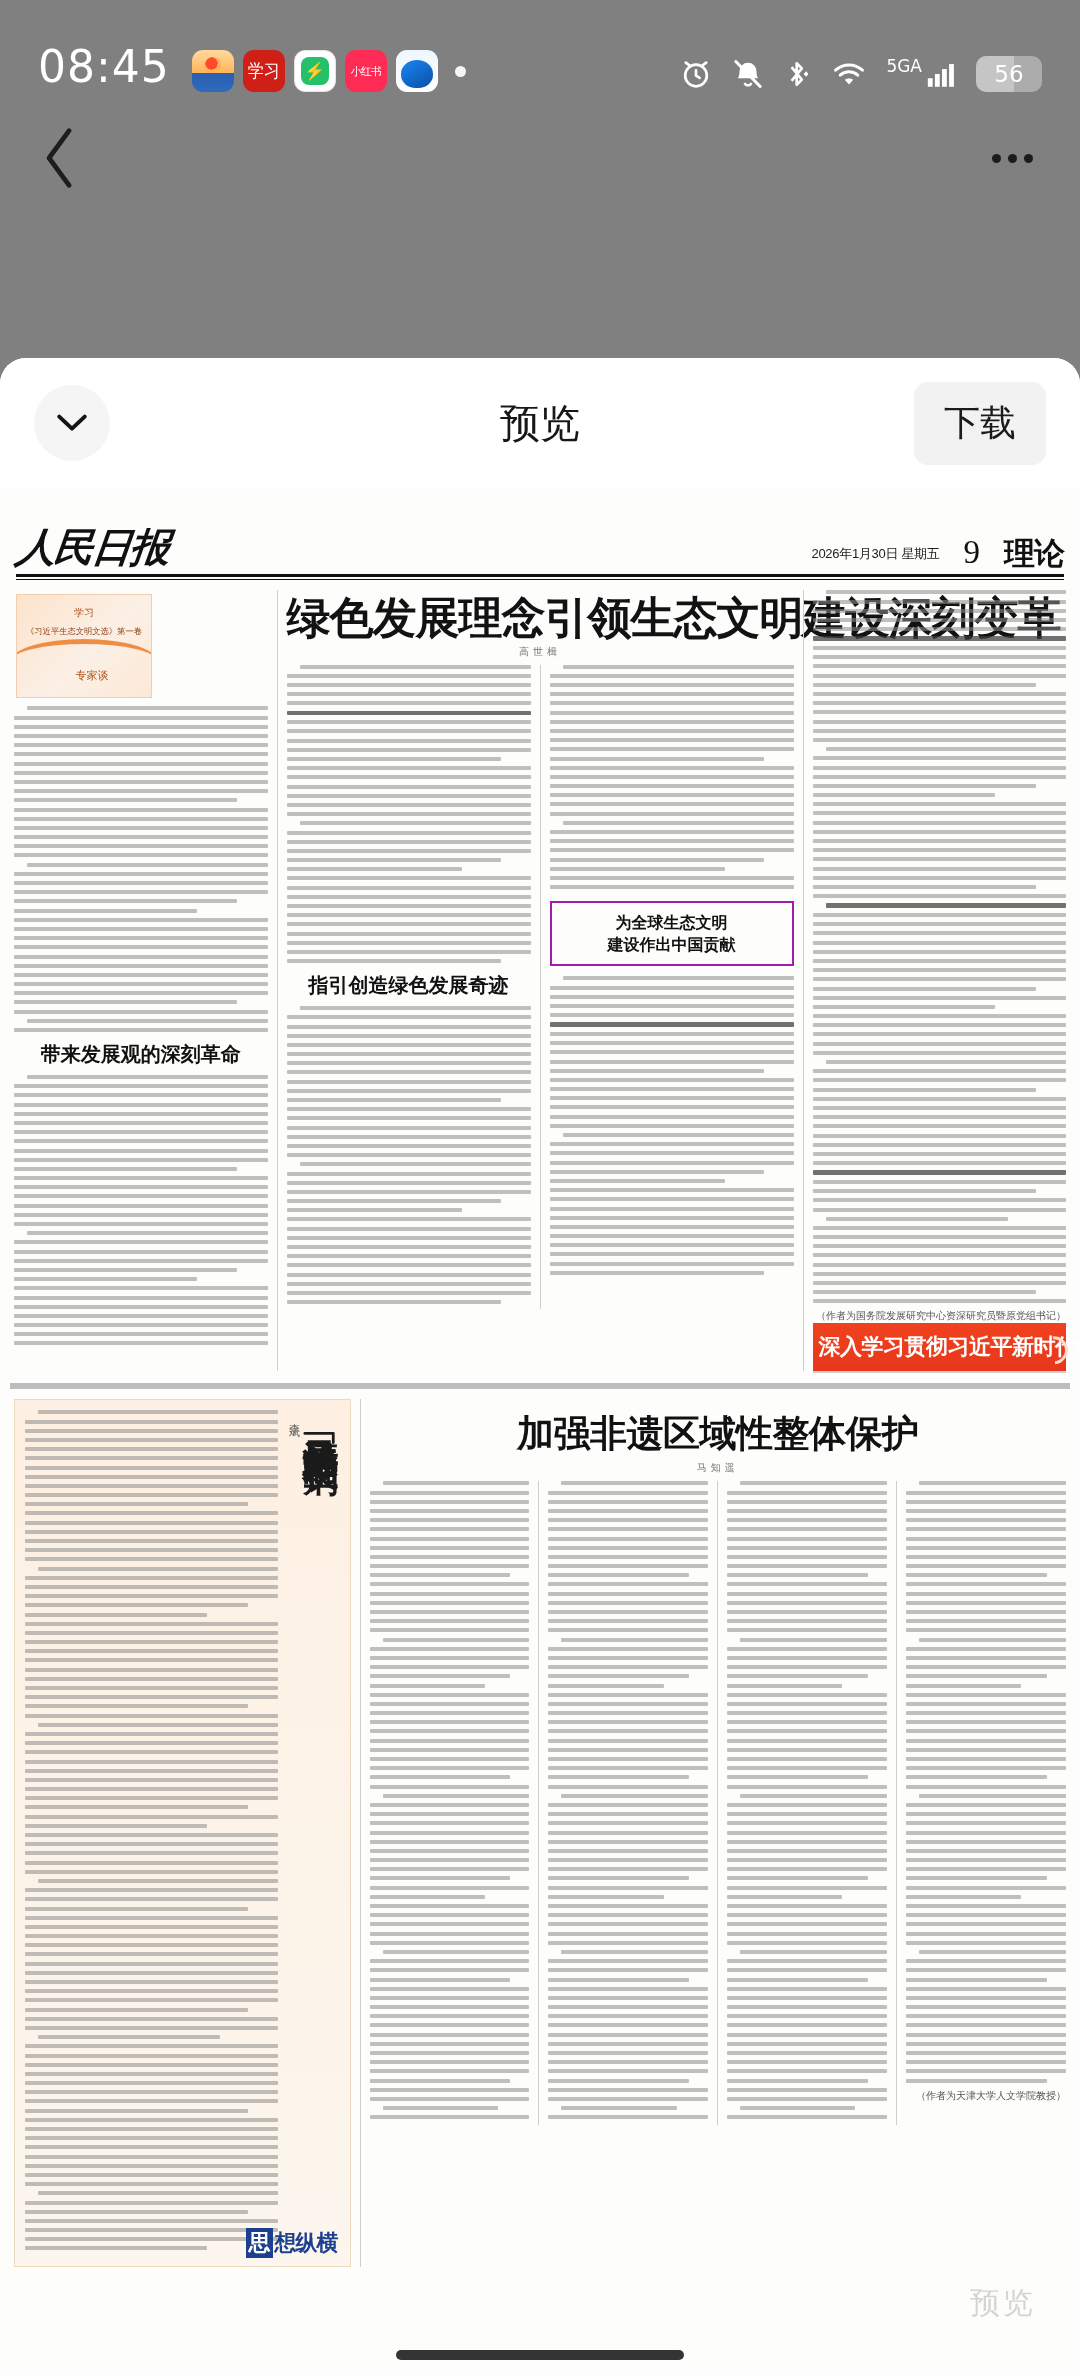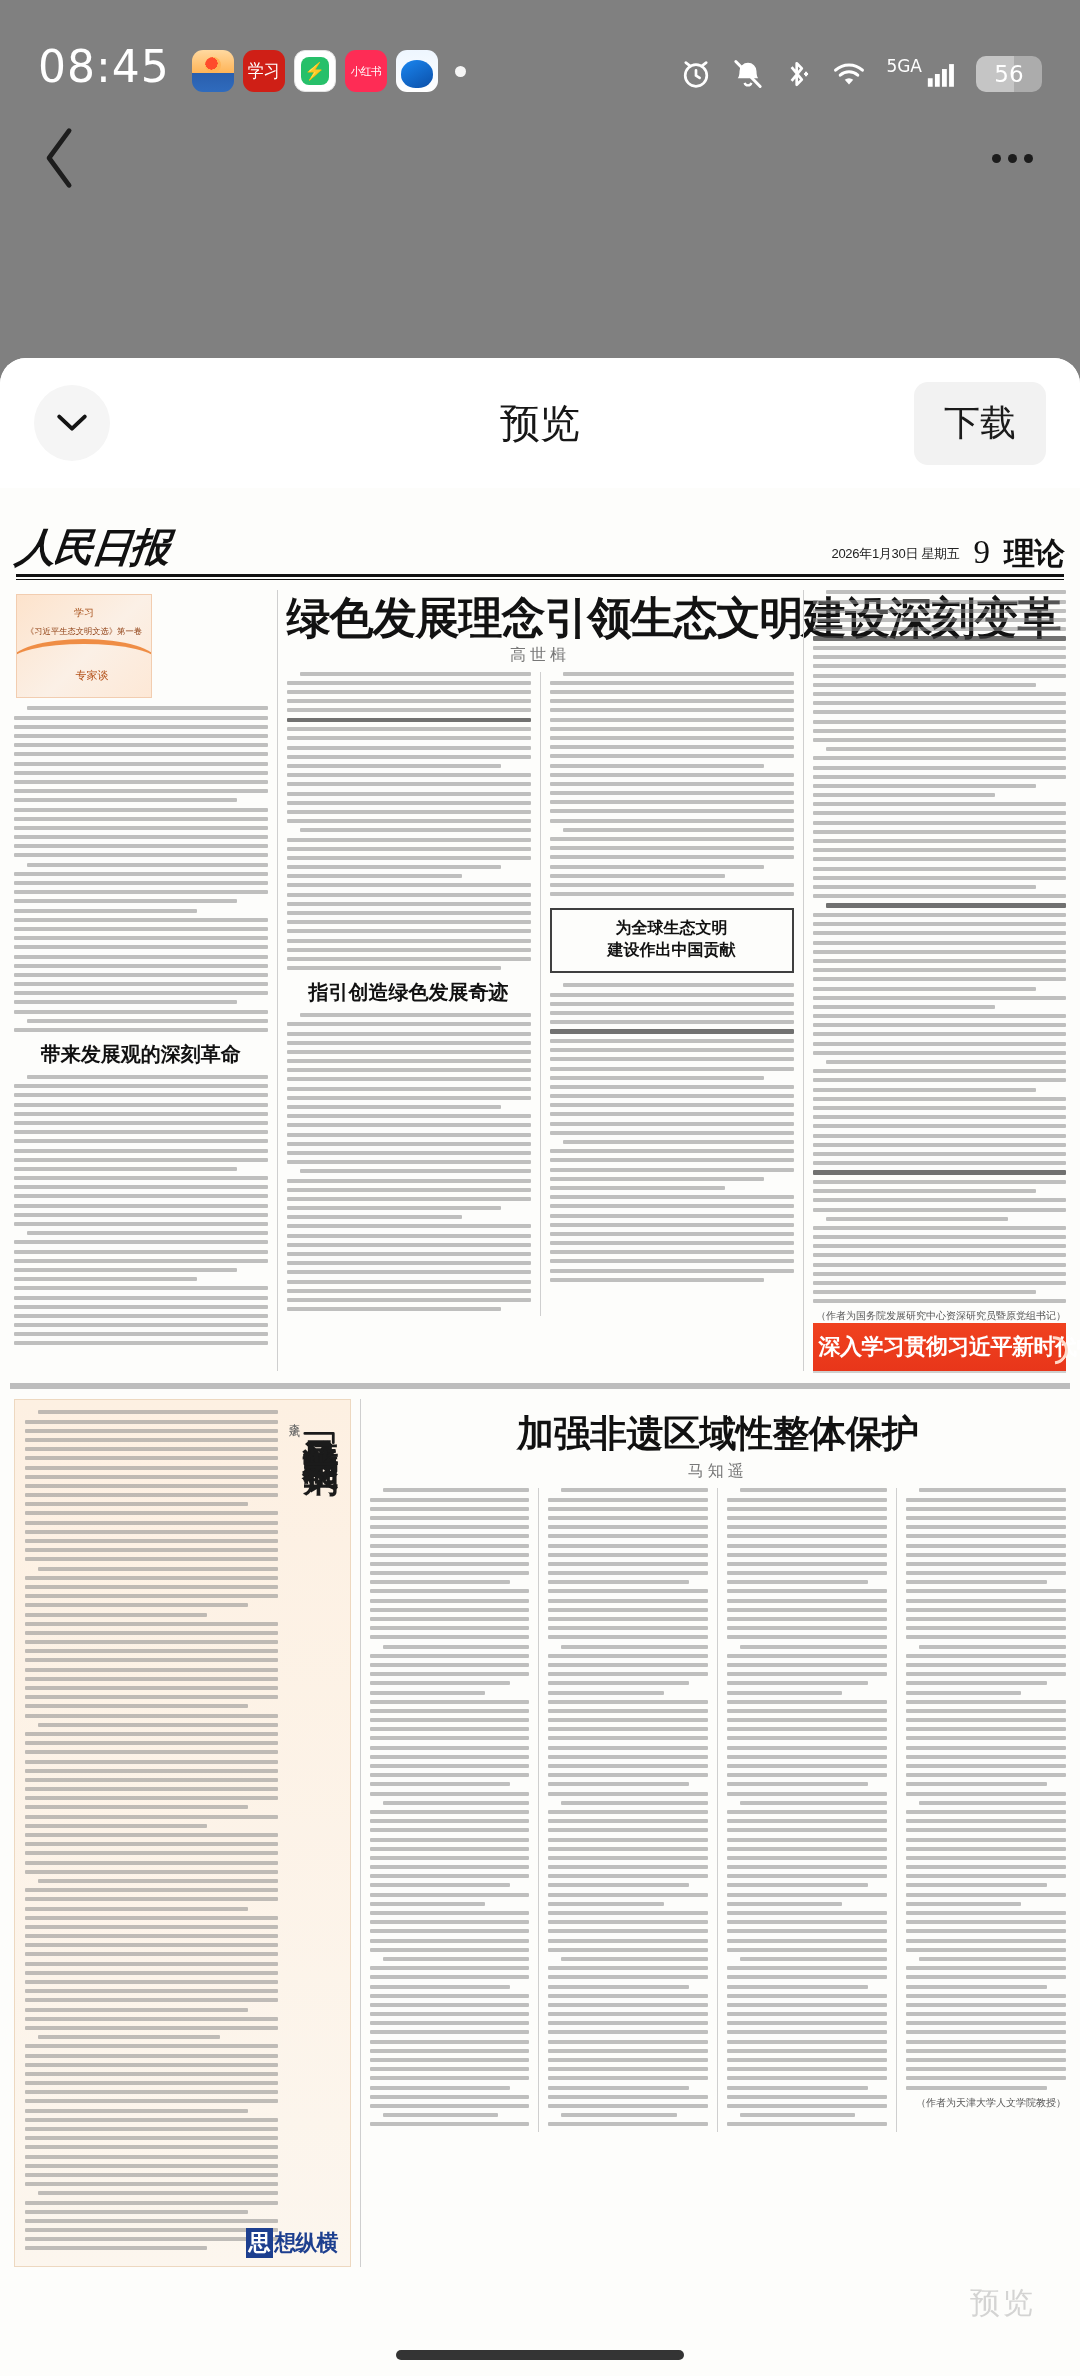--- a/index.html
+++ b/index.html
@@ -95,21 +95,21 @@
   .paper{
     position:absolute; top:130px; left:0; width:1080px; height:1888px;
     background:#fdfdfb; padding:8px 10px 0 10px; overflow:hidden;
   }
   .masthead{ display:flex; align-items:flex-end; padding:6px 6px 4px 6px;}
   .logo{
     font-family:"Liberation Serif", serif; font-size:40px; font-weight:700;
     font-style:italic; color:#111; letter-spacing:-2px; line-height:1;
     transform:skewX(-6deg);
   }
-  .mast-right{ margin-left:auto; display:flex; align-items:flex-end; gap:14px;}
+  .mast-right{ margin-left:auto; display:flex; align-items:flex-end; gap:24px;}
   .mast-date{ font-size:13px; color:#222; letter-spacing:-.3px; padding-bottom:5px;}
   .mast-page{ font-size:33px; color:#111; font-family:"Liberation Serif",serif; line-height:.95;}
   .mast-sec{ font-size:31px; font-weight:700; color:#111; line-height:.95;
              font-family:"Liberation Serif",serif; letter-spacing:-1px;margin-top:37px;}
   .mast-rule{ border-bottom:3px solid #111; margin:2px 6px 0 6px;}
   .mast-rule2{ border-bottom:1px solid #111; margin:2px 6px 10px 6px;}
 
   .promo{
     width:136px; height:104px; margin:4px 0 8px 2px;
     background:linear-gradient(135deg,#fde3cc,#fbf0e6 55%,#fde8d6);
@@ -121,29 +121,29 @@
               transform:scale(.92); white-space:nowrap;}
   .promo .parc{ position:absolute;top:44px;left:-6px;right:-6px;height:34px;
                 border-top:5px solid #ef8d45; border-radius:50%/22px 22px 0 0; }
   .promo .p3{ position:absolute;bottom:14px;left:16px;right:0;text-align:center;font-size:11px;color:#b4531b;}
 
   .headline{
     text-align:center; font-family:"Liberation Serif", serif;
     font-weight:700; font-size:44px; color:#121212; letter-spacing:-1px;
     line-height:1.05; margin:6px 0 2px 0; white-space:nowrap;
   }
-  .byline{ text-align:center; font-size:16px; color:#777; margin-bottom:6px; letter-spacing:4px;}
+  .byline{ text-align:center; font-size:10px; color:#777; margin-bottom:6px; letter-spacing:4px;}
 
   .subhead{
     font-family:"Liberation Serif",serif; font-weight:700; font-size:20px;
     color:#111; text-align:center; margin:9px 0 7px 0; white-space:nowrap;
   }
   .boxhead{
-    border:2px solid #404040; padding:9px 4px; text-align:center;
-    font-family:Liberation Mono, monospace; font-weight:700; font-size:16px;
+    border:2px solid #a21caf; padding:9px 4px; text-align:center;
+    font-family:Liberation Serif, serif; font-weight:700; font-size:16px;
     line-height:1.35; color:#111; margin:12px 0 10px 0;
   }
 
   
   .tcol{ font-size:0; line-height:0;}
   .ln{ height:4px; background:#8c8c8c; opacity:.55; margin-bottom:5.2px; border-radius:1px;}
   .ln.s{ width:72%; }
   .ln.m{ width:88%; }
   .ln.ind{ margin-left:13px; }
   .ln.dk{ background:#3a3a3a; opacity:.72; height:4.5px;}

